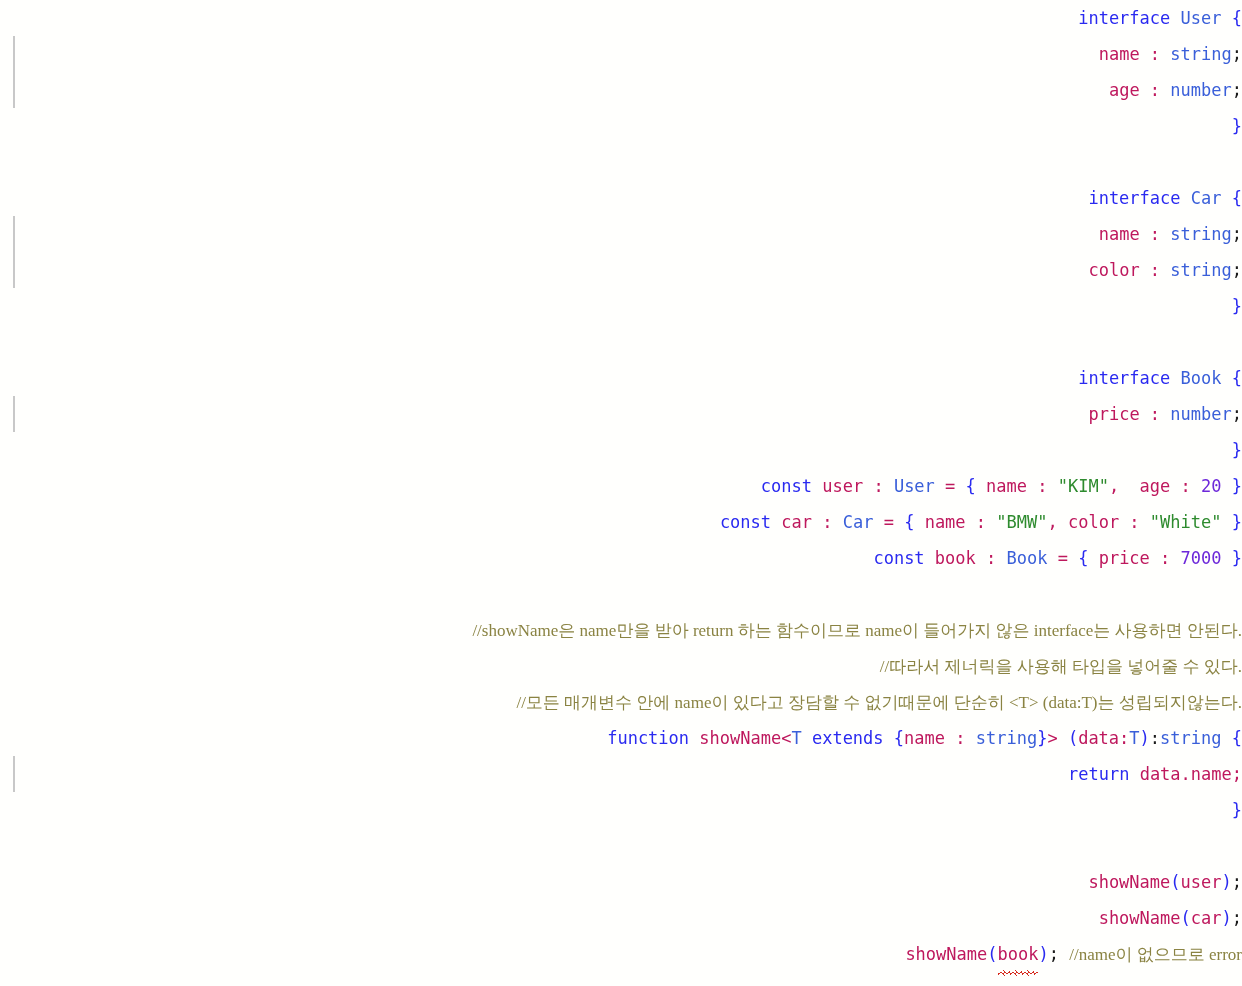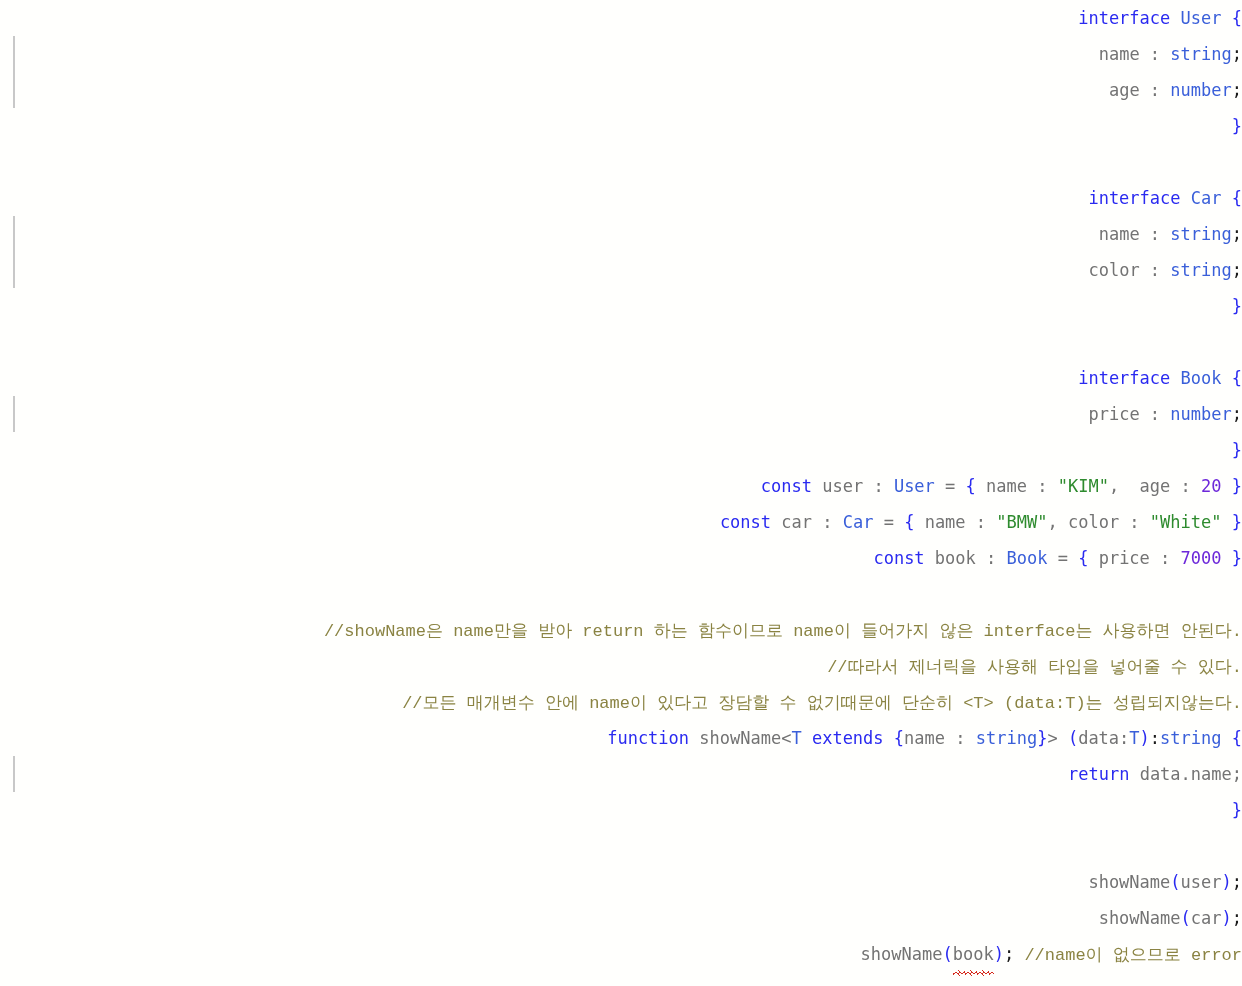--- a/index.html
+++ b/index.html
@@ -19,27 +19,27 @@
     text-align:right;
   }
   .line{
     height:36px;
     position:relative;
     white-space:pre;
   }
   
   .kw   {color:#2a2af0;}            
   .typ  {color:#3a5fd9;}            
-  .pln  {color:#737373;}            
+  .pln  {color:#be185d;}            
   .pun  {color:#1a1a1a;}            
   .brc  {color:#2a2af0;}            
   .str  {color:#2e8b2e;}            
   .num  {color:#6d28d9;}            
   .cmt  {color:#8a8342;}            
-  .kor  {font-family:Liberation Mono, monospace;}
+  .kor  {font-family:Liberation Serif, serif;}
   
   .guide{
     position:absolute;
     left:1px;
     top:0;
     width:2px;
     height:36px;
     background:#c8c8c8;
   }
   

